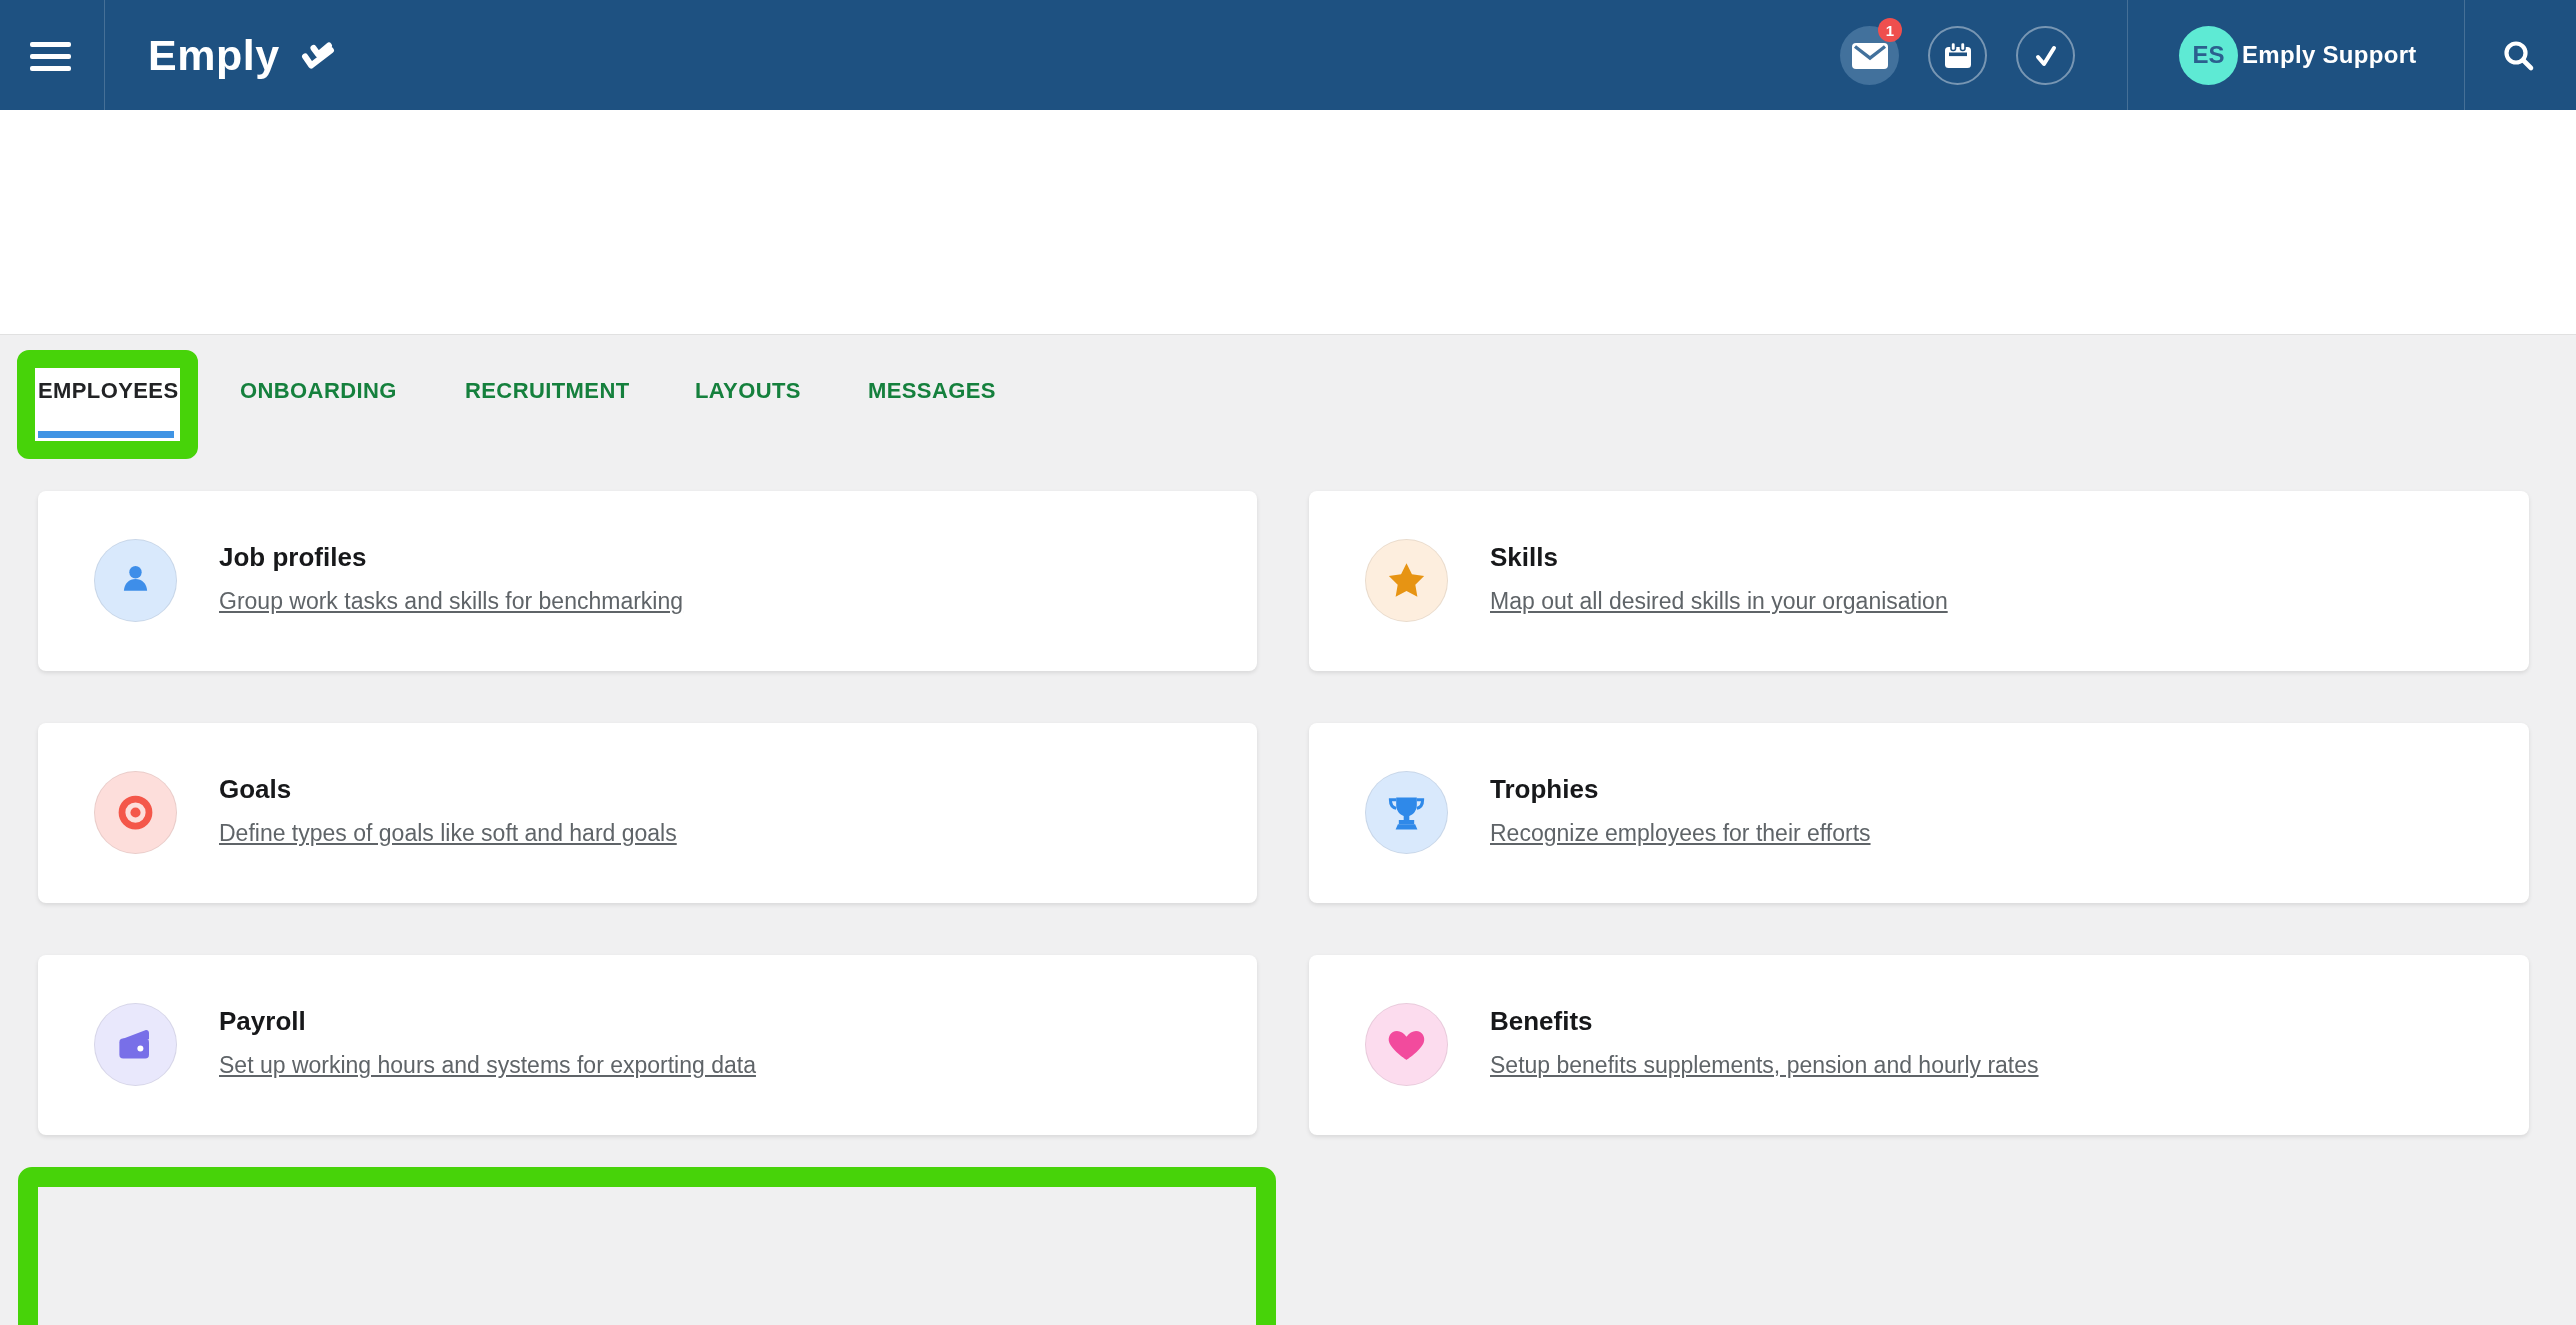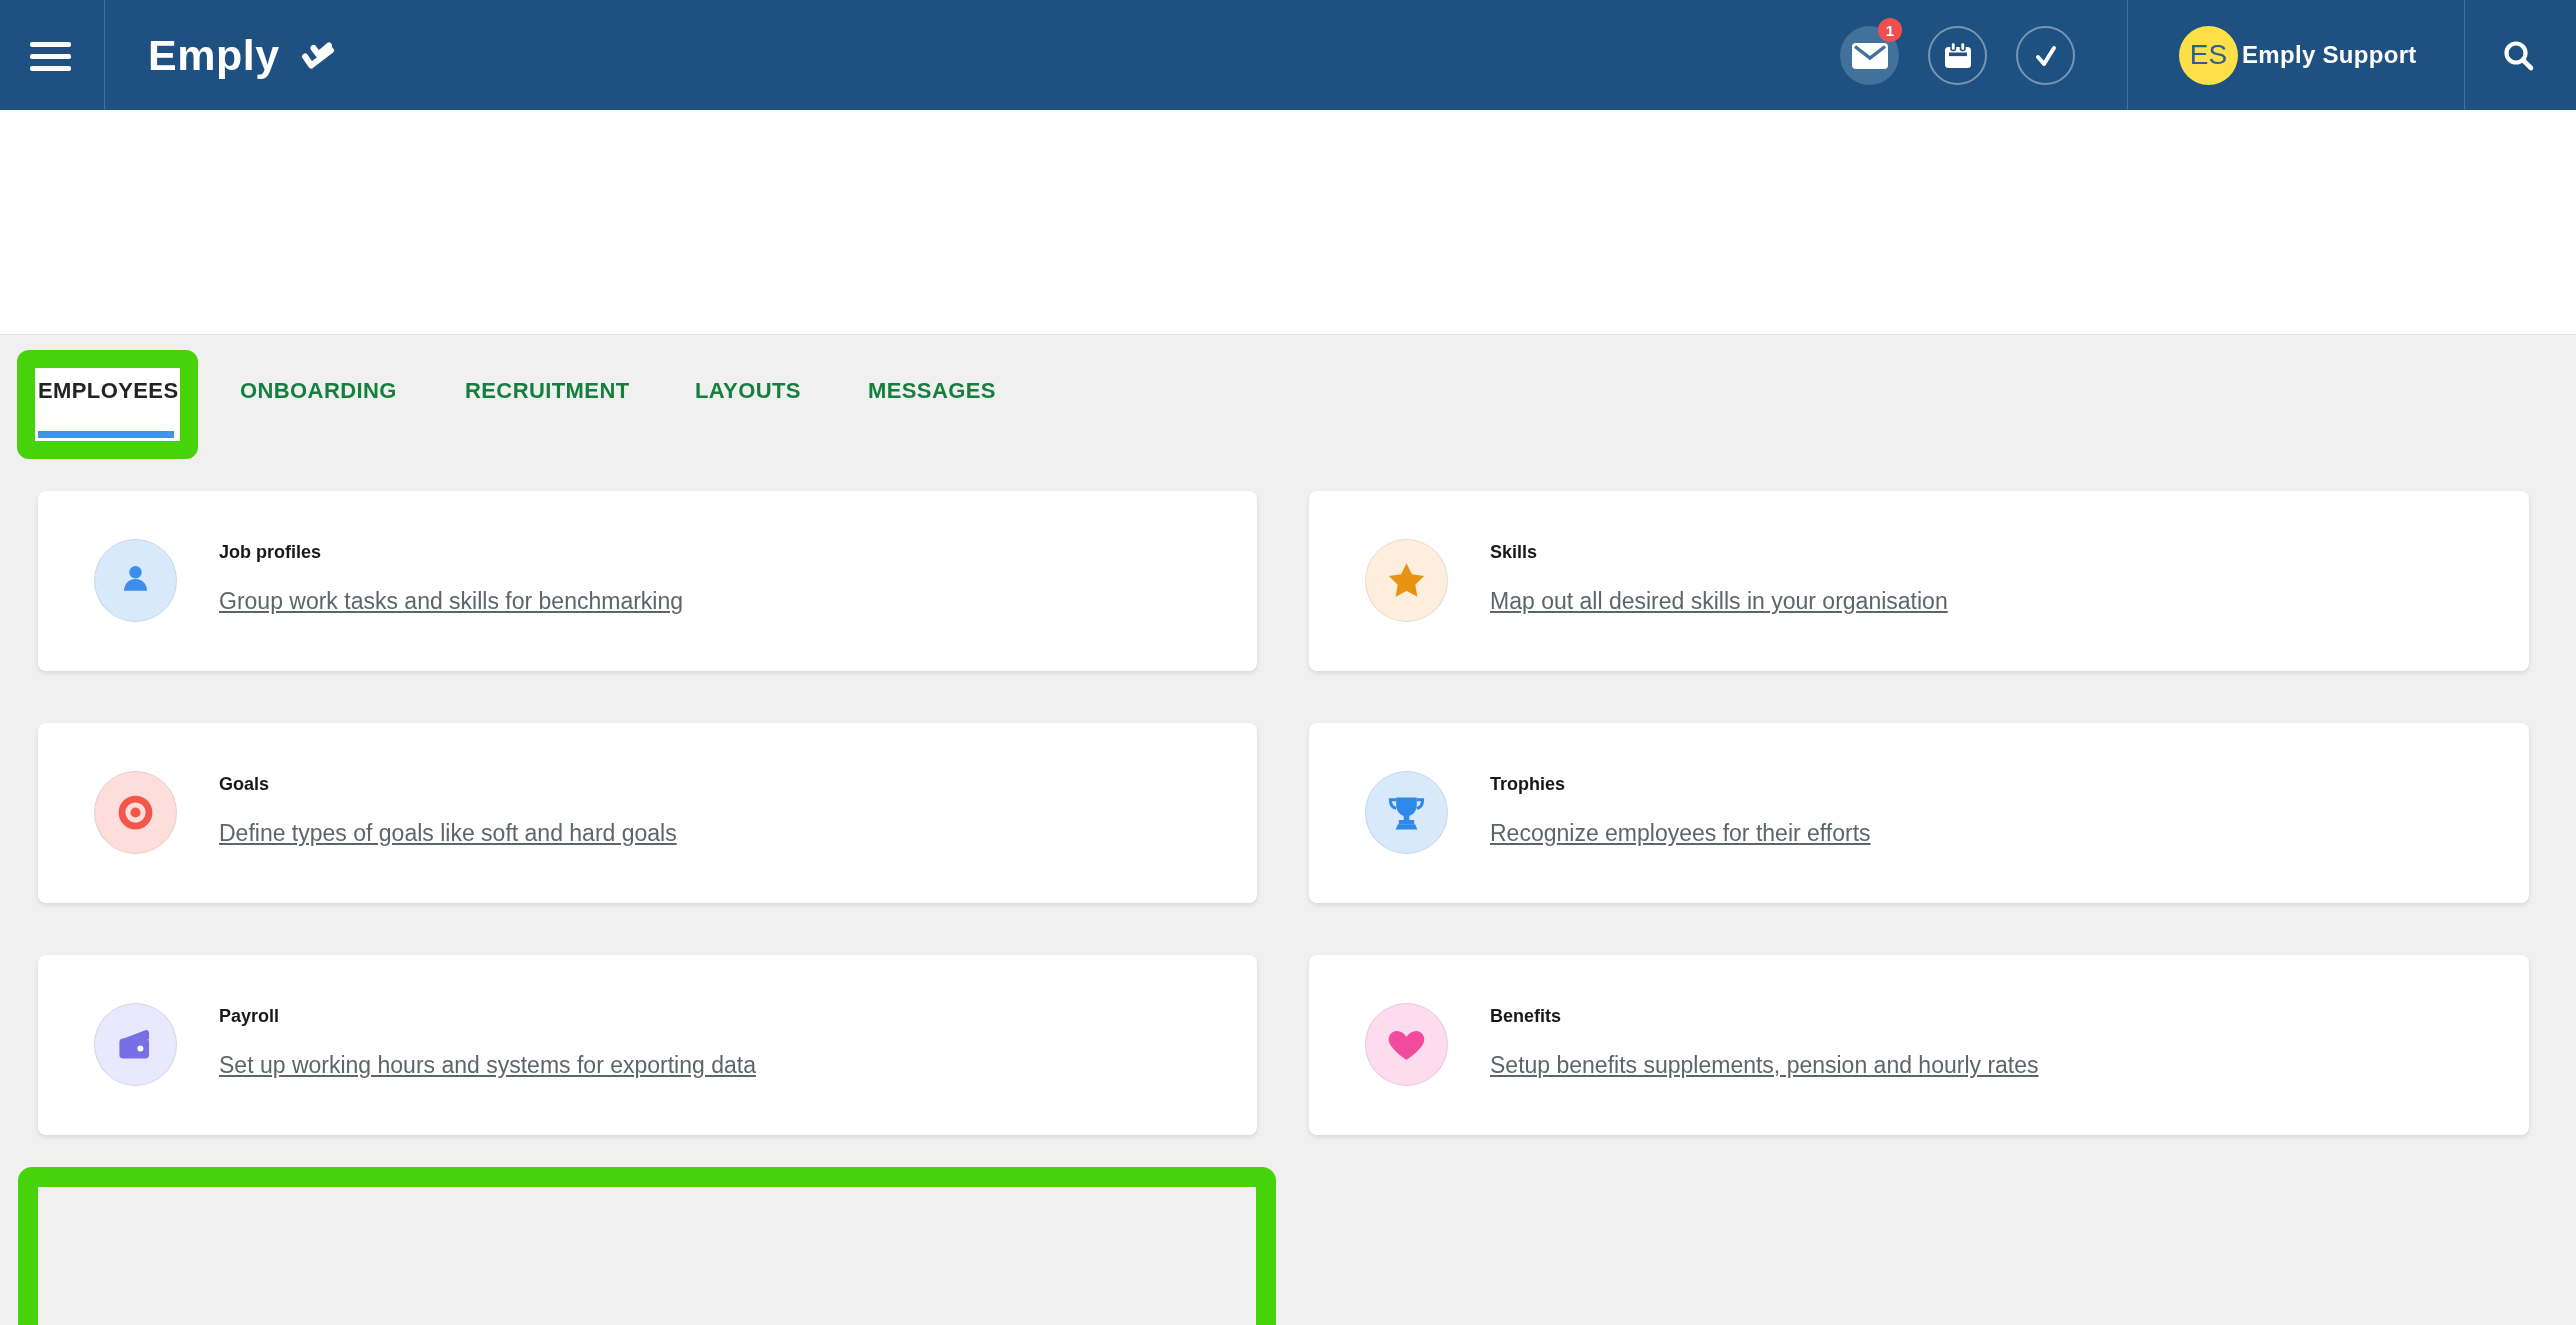--- a/index.html
+++ b/index.html
@@ -30,22 +30,22 @@
   .mail-btn{left:1840px;}
   .cal-btn{left:1928px;}
   .check-btn{left:2016px;}
   .badge{
     position:absolute;left:38px;top:-8px;width:24px;height:24px;border-radius:50%;
     background:var(--badge-red,#ef4f4e);color:#fff;font-size:15px;font-weight:700;
     display:flex;align-items:center;justify-content:center;
   }
   .user-chip{position:absolute;left:2179px;top:0;height:110px;display:flex;align-items:center;cursor:pointer;}
   .avatar{
-    width:59px;height:59px;border-radius:50%;background:#fde047;color:#2b608e;
-    font-size:28px;font-weight:400;display:flex;align-items:center;justify-content:center;
+    width:59px;height:59px;border-radius:50%;background:#5eead4;color:#2b608e;
+    font-size:24px;font-weight:700;display:flex;align-items:center;justify-content:center;
   }
   .user-name{margin-left:4px;color:#fff;font-size:24px;font-weight:700;letter-spacing:0.3px;}
   .search-btn{position:absolute;left:2489px;top:26px;width:59px;height:59px;cursor:pointer;}
   .search-btn svg{position:absolute;left:50%;top:50%;transform:translate(-50%,-50%);}
 
   
   .page-header{
     position:absolute;left:0;top:110px;width:2576px;height:224px;background:#fff;
     border-bottom:1px solid #e1e1e1;z-index:2;
   }
@@ -67,21 +67,21 @@
   }
   .card{
     position:relative;background:#fff;border-radius:8px;
     box-shadow:0 2px 4px rgba(0,0,0,0.10);cursor:pointer;
   }
   .icon-circle{
     position:absolute;left:56px;top:48px;width:83px;height:83px;border-radius:50%;
     box-sizing:border-box;border:1px solid rgba(0,0,0,0.08);
     display:flex;align-items:center;justify-content:center;
   }
-  .card-title{position:absolute;left:181px;top:51px;font-size:18px;font-weight:700;color:#17181a;}
+  .card-title{position:absolute;left:181px;top:51px;font-size:26px;font-weight:700;color:#17181a;}
   .card-desc{position:absolute;left:181px;top:97px;font-size:23px;font-weight:400;color:#5f6468;text-decoration:underline;}
   .annotation-frame-payroll{
     position:absolute;left:18px;top:1167px;width:1258px;height:219px;box-sizing:border-box;
     border:20px solid var(--annotation-green,#47d309);border-radius:14px;
     z-index:6;pointer-events:none;background:transparent;
   }
 </style>
 </head>
 <body>
 

